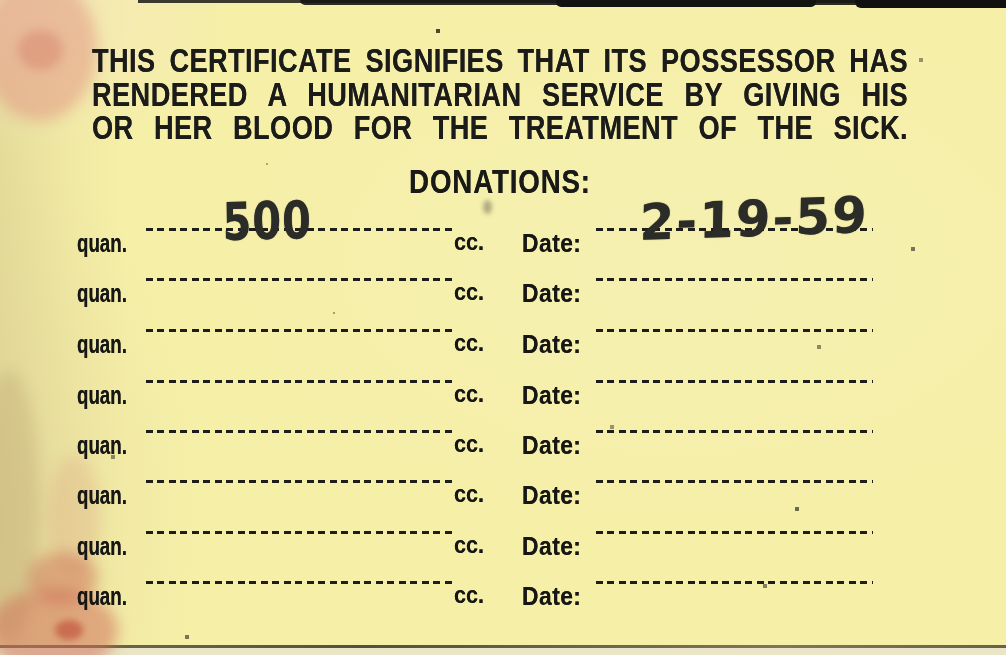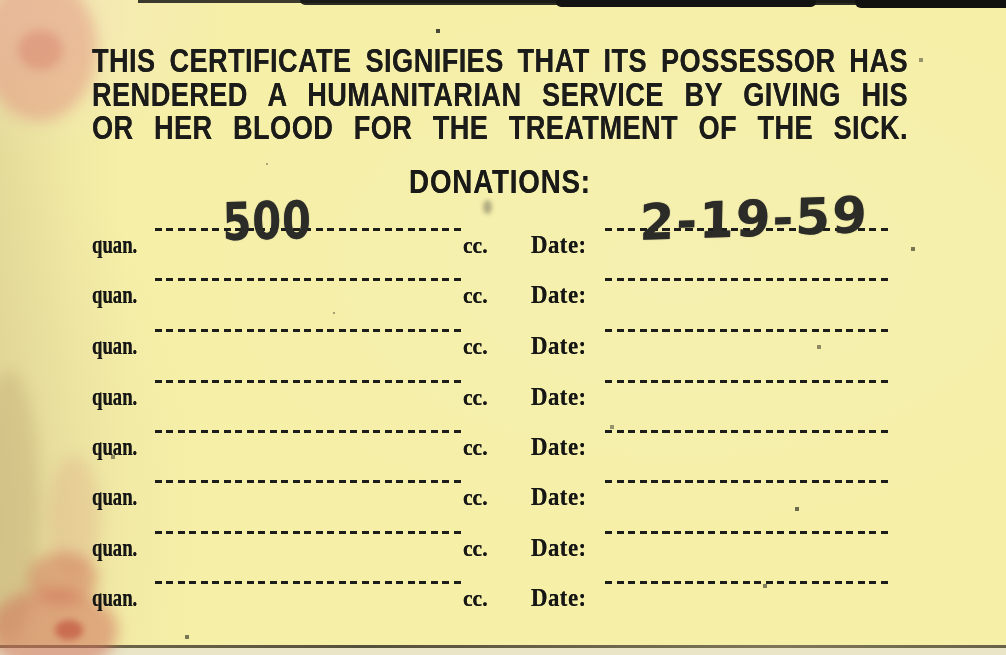--- a/index.html
+++ b/index.html
@@ -58,21 +58,21 @@
     text-align:justify;text-align-last:justify;-moz-text-align-last:justify;
     text-shadow:0 0 .5px rgba(20,20,20,.8);
   }
   .donations-title{
     position:absolute;left:92px;top:163px;width:816px;text-align:center;
     font-size:33px;font-weight:bold;letter-spacing:1px;color:#191918;
     transform:scaleX(.84);transform-origin:center top;
     text-shadow:0 0 .5px rgba(20,20,20,.8);
   }
   
-  .row{position:absolute;left:92px;width:796px;height:34px;display:flex;align-items:center;color:#161615;font-family:Liberation Serif, serif;}
+  .row{position:absolute;left:77px;width:796px;height:34px;display:flex;align-items:flex-start;color:#161615;}
   .row-0{top:228px;} .row-1{top:278px;} .row-2{top:329px;} .row-3{top:380px;}
   .row-4{top:430px;} .row-5{top:480px;} .row-6{top:531px;} .row-7{top:581px;}
   .quan-label{flex:0 0 52px;font-size:26px;font-weight:bold;white-space:nowrap;
     transform:scaleX(.72);transform-origin:left bottom;text-shadow:0 0 .5px rgba(20,20,20,.8);}
   .cc-label{flex:0 0 44px;font-size:24px;font-weight:bold;white-space:nowrap;
     transform:scaleX(.9);transform-origin:left bottom;text-shadow:0 0 .5px rgba(20,20,20,.8);}
   .date-label{flex:0 0 74px;margin-left:24px;font-size:26px;font-weight:bold;white-space:nowrap;
     transform:scaleX(.88);transform-origin:left bottom;letter-spacing:.5px;text-shadow:0 0 .5px rgba(20,20,20,.8);}
   .fill-line{display:inline-block;height:3px;align-self:baseline;
     background:repeating-linear-gradient(90deg,#1d1d1b 0 7px, transparent 7px 11.5px);}

